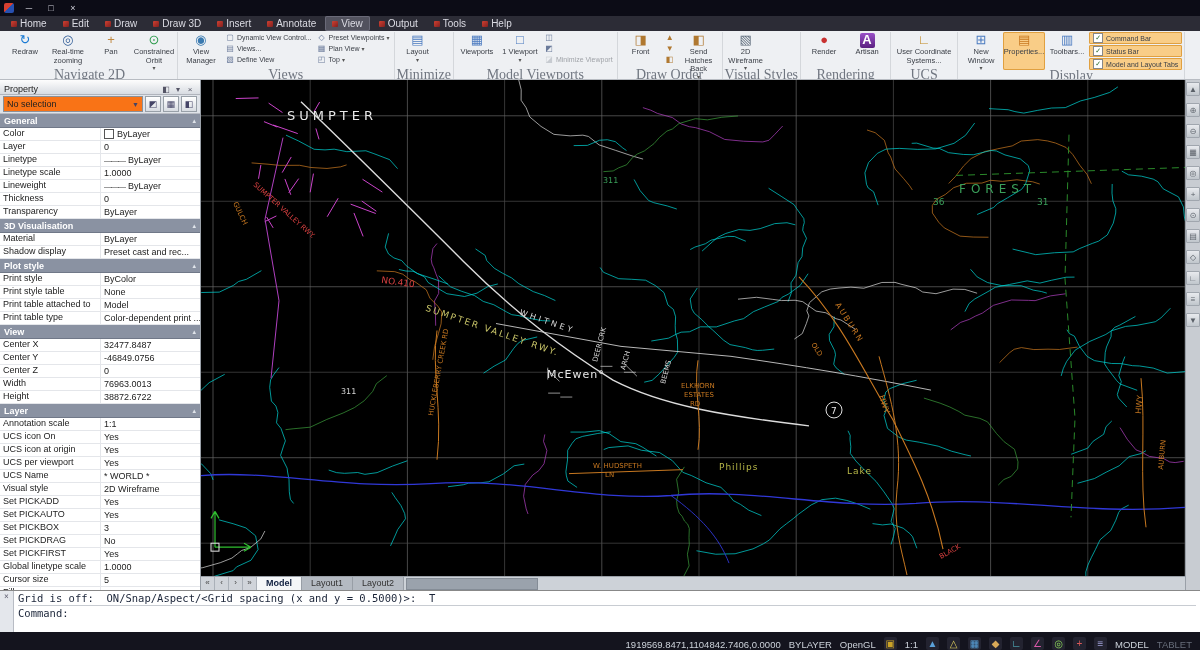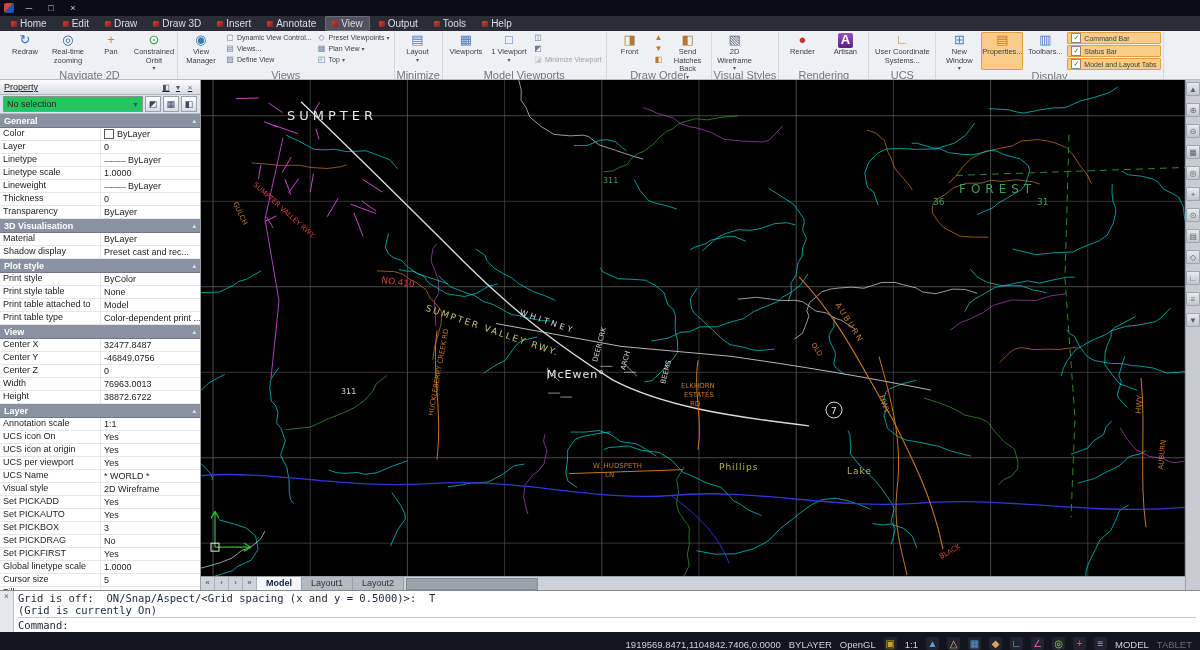--- a/index.html
+++ b/index.html
@@ -15,41 +15,41 @@
   
   .menubar{height:15px;background:#2c2c36;display:flex;align-items:center;padding-left:4px;gap:2px;flex:0 0 15px;}
   .mitem{display:flex;align-items:center;gap:3px;padding:1px 7px;font-size:10px;color:#dcdce4;border-radius:2px;height:13px;}
   .mitem.act{background:#52525e;box-shadow:0 0 0 1px #6a6a78 inset;}
   .micon{width:6px;height:6px;background:linear-gradient(135deg,#d04030,#802020);border-radius:1px;flex:0 0 6px;}
 
   
   .ribbon{height:47px;background:#eef0f3;border-bottom:1px solid #b8bcc2;display:flex;align-items:stretch;padding:1px 2px 0;flex:0 0 47px;overflow:hidden;}
   .rgroup{display:flex;flex-direction:column;border-right:1px solid #d4d7db;padding:0 2px;}
   .rcontent{flex:1;display:flex;align-items:flex-start;gap:1px;}
-  .glabel{height:10px;font-size:11px;color:#707680;text-align:center;line-height:10px;white-space:nowrap;}
+  .glabel{height:10px;font-size:14px;color:#707680;text-align:center;line-height:10px;white-space:nowrap;font-family:Liberation Serif, serif;}
   .rbig{width:42px;height:36px;display:flex;flex-direction:column;align-items:center;font-size:7.5px;color:#3c4048;text-align:center;padding:1px 0;border-radius:2px;line-height:8.5px;position:relative;}
   .rbig.wide{width:62px;}
   .rbig .ric{width:18px;height:15px;font-size:13px;display:flex;align-items:center;justify-content:center;flex:0 0 15px;}
   .rbig.ract{background:#f9cd87;box-shadow:0 0 0 1px #e0a040 inset;}
   .rcol{display:flex;flex-direction:column;gap:0;}
   .rsmall{display:flex;align-items:center;gap:2px;font-size:7px;color:#3c4048;height:11px;padding:0 2px;white-space:nowrap;border-radius:2px;}
   .rsmall .ricS{width:10px;height:10px;font-size:8px;display:flex;align-items:center;justify-content:center;flex:0 0 10px;}
   .rdis{opacity:.45;}
   .arrow{font-size:6px;color:#555;line-height:6px;}
   .chk{display:flex;align-items:center;gap:3px;background:#f9cd87;border:1px solid #e0a040;font-size:7px;color:#3c4048;height:10px;padding:0 3px;margin-bottom:1px;border-radius:1px;white-space:nowrap;}
   .chkbox{width:8px;height:8px;background:#fff;border:1px solid #888;font-size:7px;line-height:8px;color:#2a6a2a;text-align:center;flex:0 0 8px;}
 
   
   .main{flex:1;display:flex;min-height:0;}
   .proppanel{width:200px;flex:0 0 200px;background:#e8eaee;border-right:1px solid #9aa0a8;display:flex;flex-direction:column;font-size:9px;}
-  .phead{height:14px;flex:0 0 14px;display:flex;align-items:center;padding:0 4px;background:linear-gradient(#fdfdfd,#d8dce2);border-bottom:1px solid #b0b4bc;color:#222;text-decoration:underline;}
+  .phead{height:14px;flex:0 0 14px;display:flex;align-items:flex-end;padding:0 4px;background:linear-gradient(#fdfdfd,#d8dce2);border-bottom:1px solid #b0b4bc;color:#222;}
   .sp{flex:1;}
   .picon{width:12px;text-align:center;color:#556;font-size:8px;}
   .pselrow{height:18px;flex:0 0 18px;display:flex;align-items:center;gap:2px;padding:0 3px;background:#dfe3e9;border-bottom:1px solid #b8bcc4;}
-  .psel{flex:1;height:14px;background:#22c55e;border:1px solid #8a9098;display:flex;align-items:center;font-size:9px;padding:0 3px;color:#222;}
+  .psel{flex:1;height:14px;background:#f97316;border:1px solid #8a9098;display:flex;align-items:center;font-size:9px;padding:0 3px;color:#222;}
   .pselbtn{width:14px;height:14px;background:linear-gradient(#fff,#d8dce2);border:1px solid #98a0a8;font-size:9px;display:flex;align-items:center;justify-content:center;color:#446;}
   .pgrid{flex:1;overflow:hidden;background:#fff;}
   .psec{height:13px;background:#8a92a2;color:#fff;font-weight:bold;display:flex;align-items:center;padding:0 4px;font-size:9px;border-bottom:1px solid #707888;}
   .psec .tri{font-size:7px;color:#e0e4ea;font-weight:normal;}
   .prow{height:12px;display:flex;border-bottom:1px solid #e4e6ea;}
   .plab{width:94px;flex:0 0 94px;padding:0 3px;border-right:1px solid #e4e6ea;color:#222;line-height:11px;white-space:nowrap;overflow:hidden;}
   .pval{flex:1;padding:0 3px;color:#222;line-height:11px;white-space:nowrap;overflow:hidden;display:flex;align-items:center;gap:3px;}
   .swatch{width:8px;height:8px;border:1px solid #555;flex:0 0 8px;}
   .lineglyph{color:#333;letter-spacing:-1px;font-size:8px;}
 
@@ -753,21 +753,20 @@
       </div>
 
   </div>
 
   <div class="cmdbar">
     <div class="cmdgutter">
       <span>×</span>
     </div>
     <div class="cmdlines">
       <div class="cmdline">Grid is off:  ON/Snap/Aspect/&lt;Grid spacing (x and y = 0.5000)&gt;: _T</div>
-      <div class="cmdline">(Grid is currently On)</div>
       <div class="cmdline cmdprompt">
         <span>Command:</span>
         <span class="sp"></span>
       </div>
     </div>
   </div>
 
   <div class="statusbar" id="statusbar">
       <span class="sp"></span>
       <span class="sbtext">1919569.8471,1104842.7406,0.0000</span>

